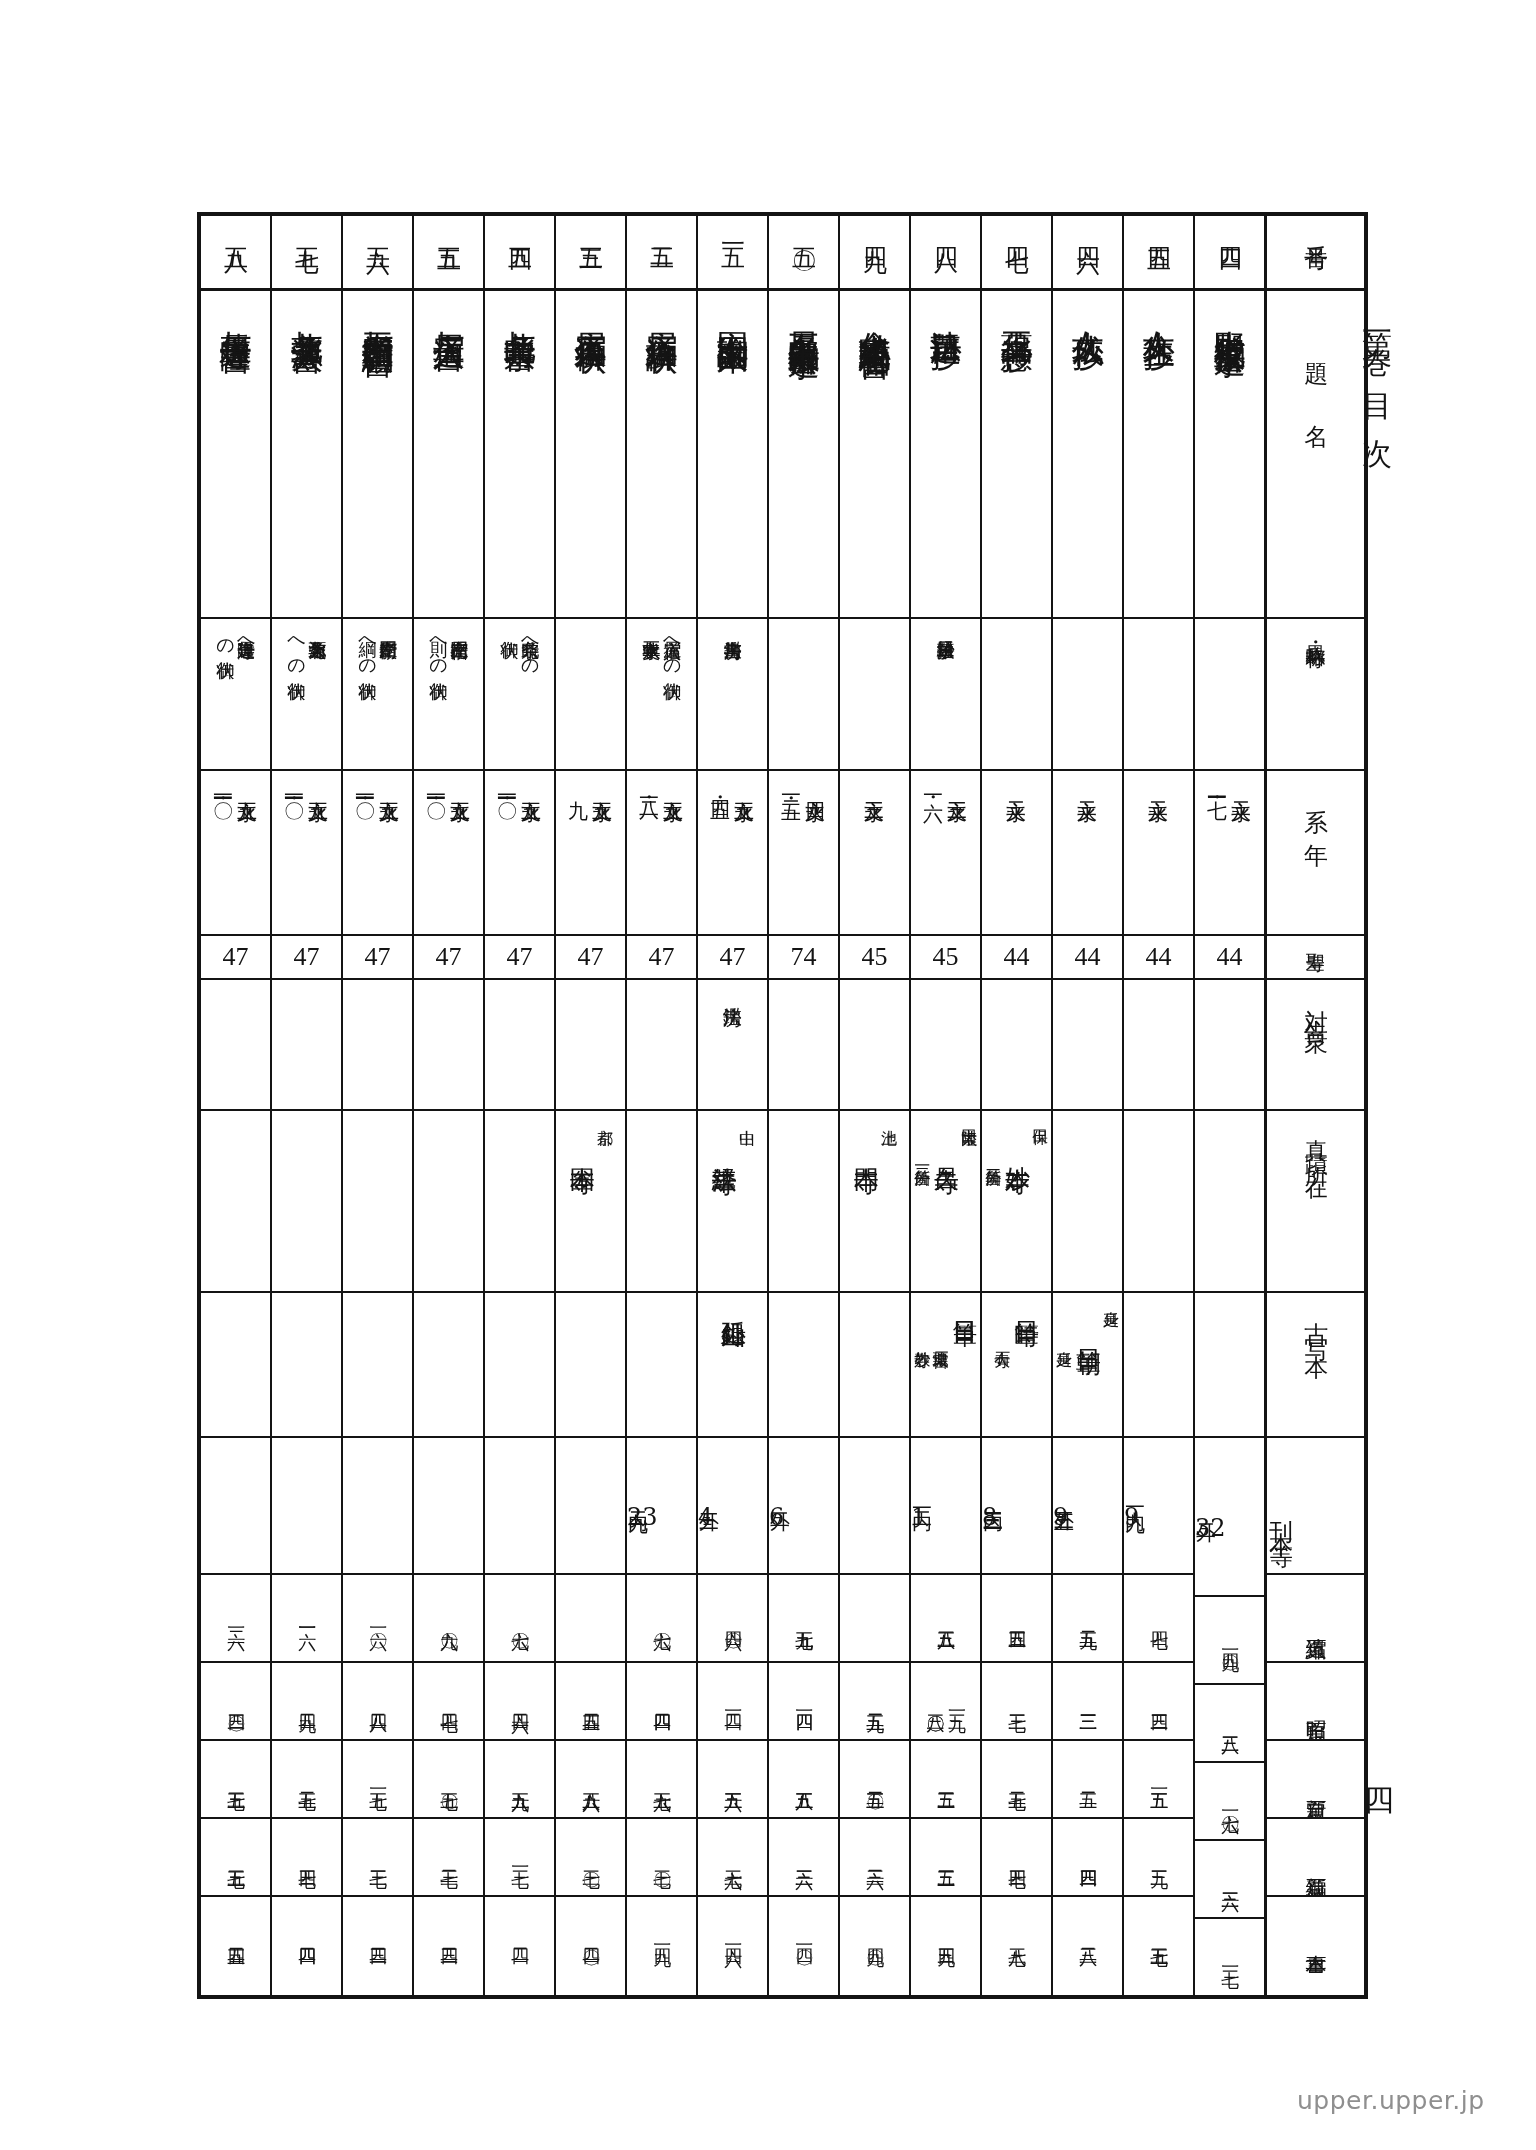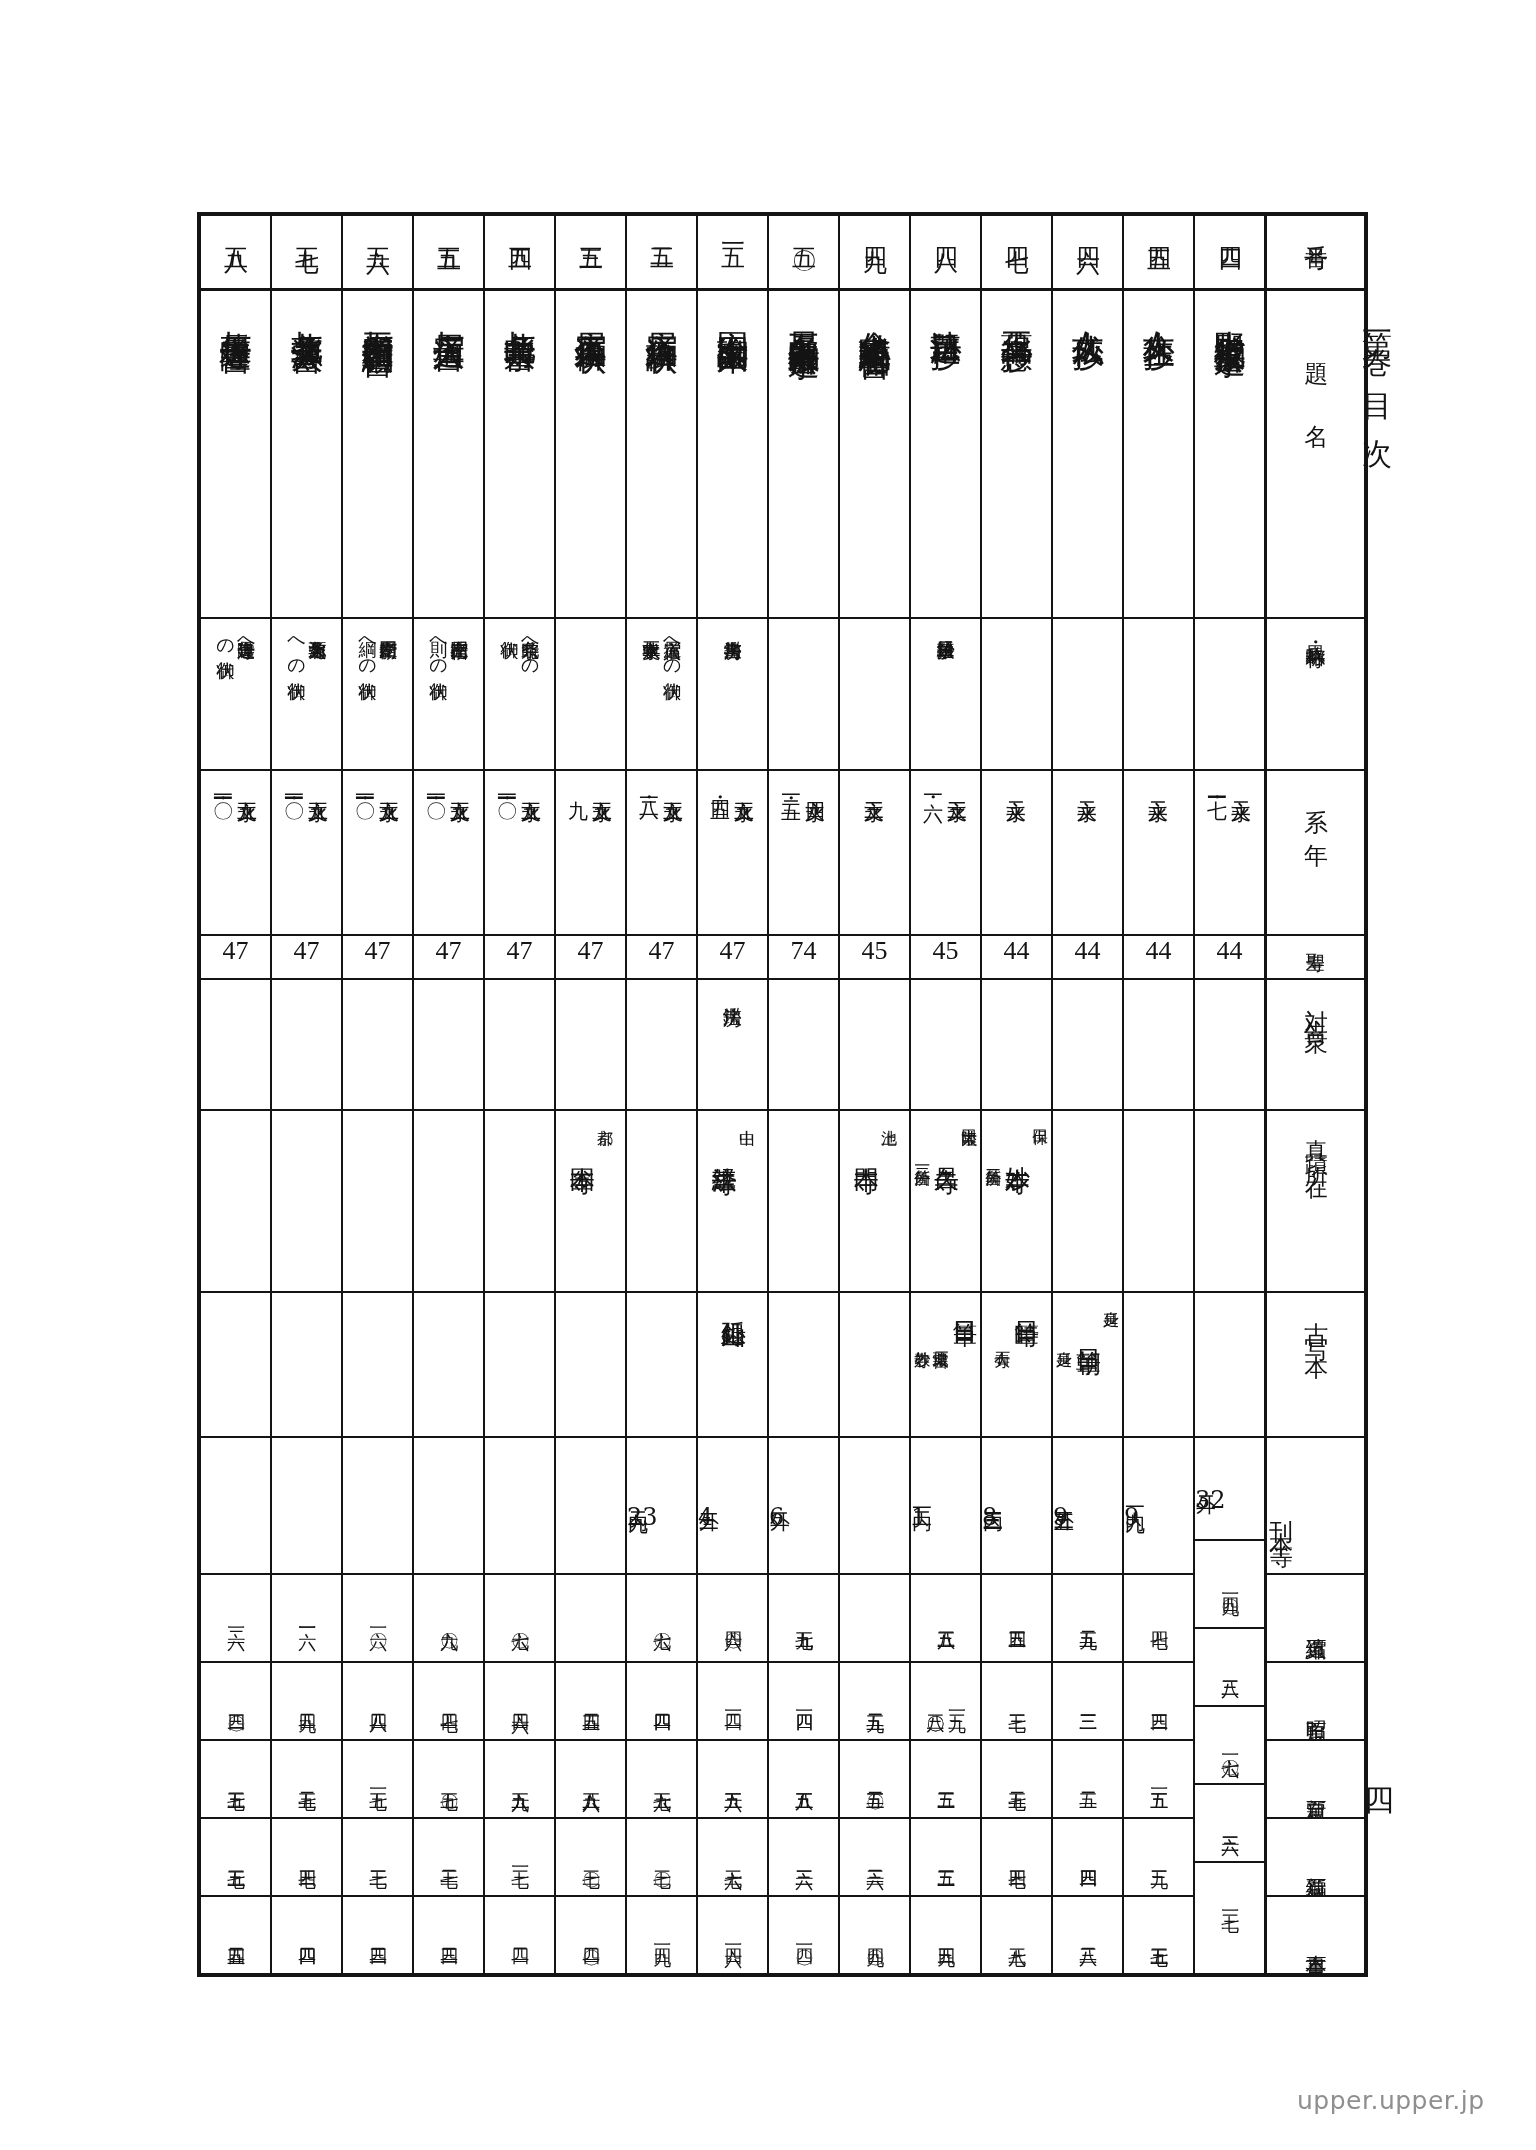--- a/index.html
+++ b/index.html
@@ -21,21 +21,21 @@
   
   .c-title .v{font-size:32px;letter-spacing:2px;line-height:1.05;height:100%;padding:14px 0;}
   
   .c-alias .v{padding-top:4px;line-height:1.15;}
   .c-alias .ln{font-size:18px;margin-top:4px;}
   
   .c-date .v{line-height:1.2;}
   .c-date .era{font-size:20px;margin-top:14px;letter-spacing:1px;}
   .c-date .md{font-size:20px;margin-top:14px;letter-spacing:1px;}
   
-  .c-age{align-items:flex-start;}
+  .c-age{align-items:center;}
   .agev{font-size:26px;}
   
   .c-addr .v{font-size:19px;padding-top:12px;}
   
   .c-place .v{line-height:1.15;}
   .c-place .ppre{font-size:16px;margin-top:6px;}
   .c-place .pmain{font-size:25px;margin-top:8px;letter-spacing:1px;}
   .c-place .pmain.off{margin-top:36px;}
   .c-place .pnote{font-size:16px;margin-top:46px;}
   
@@ -844,21 +844,21 @@
           <div class="era">文永二</div>
           <div class="md">七・一一</div>
         </div>
       </div>
       <div class="cell c-age" style="height: 44px;">
         <span class="agev">44</span>
       </div>
       <div class="cell c-addr" style="height: 131px;"></div>
       <div class="cell c-place" style="height: 182px;"></div>
       <div class="cell c-place" style="height: 145px;"></div>
-      <div class="cell c-kanpon" style="height: 103px;">
+      <div class="cell c-kanpon" style="height: 159px;">
         <div class="v kj"><span>外二</span></div>
         <div class="ka">32</div>
       </div>
       <div class="cell c-pg" style="height: 88px;">
         <div class="v">
           <div class="pgl">一〇四九</div>
         </div>
       </div>
       <div class="cell c-pg" style="height: 78px;">
         <div class="v">

